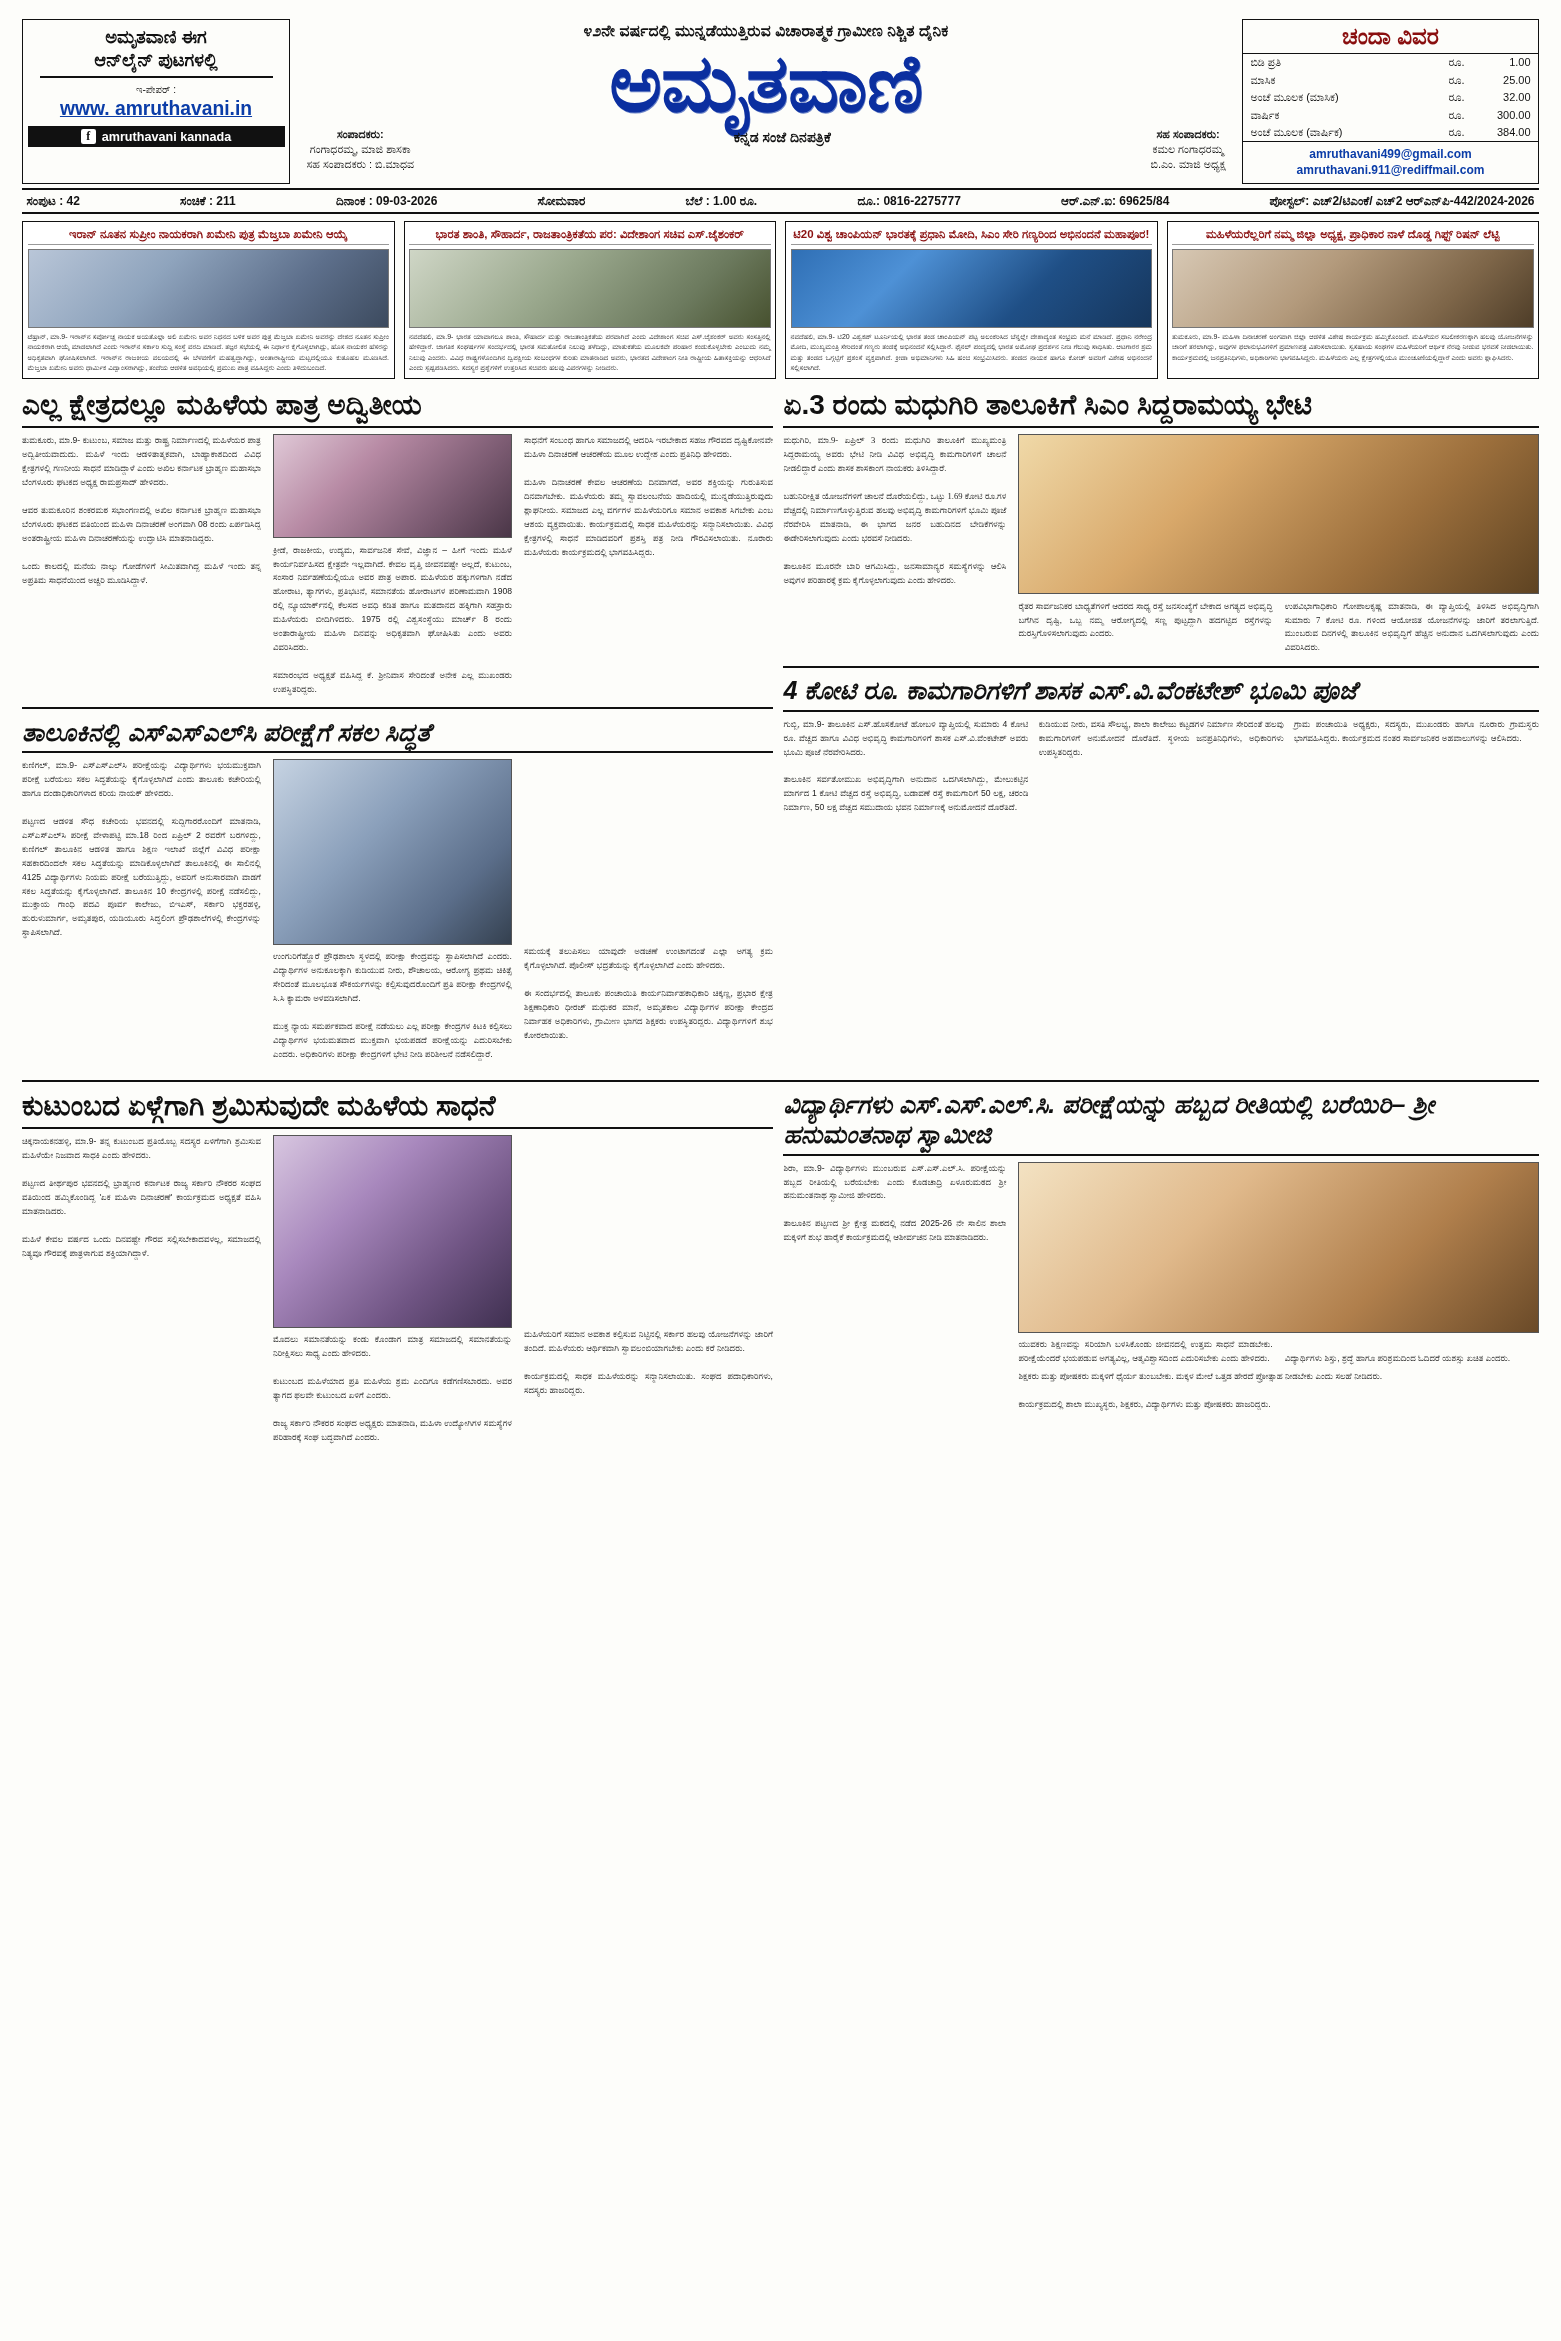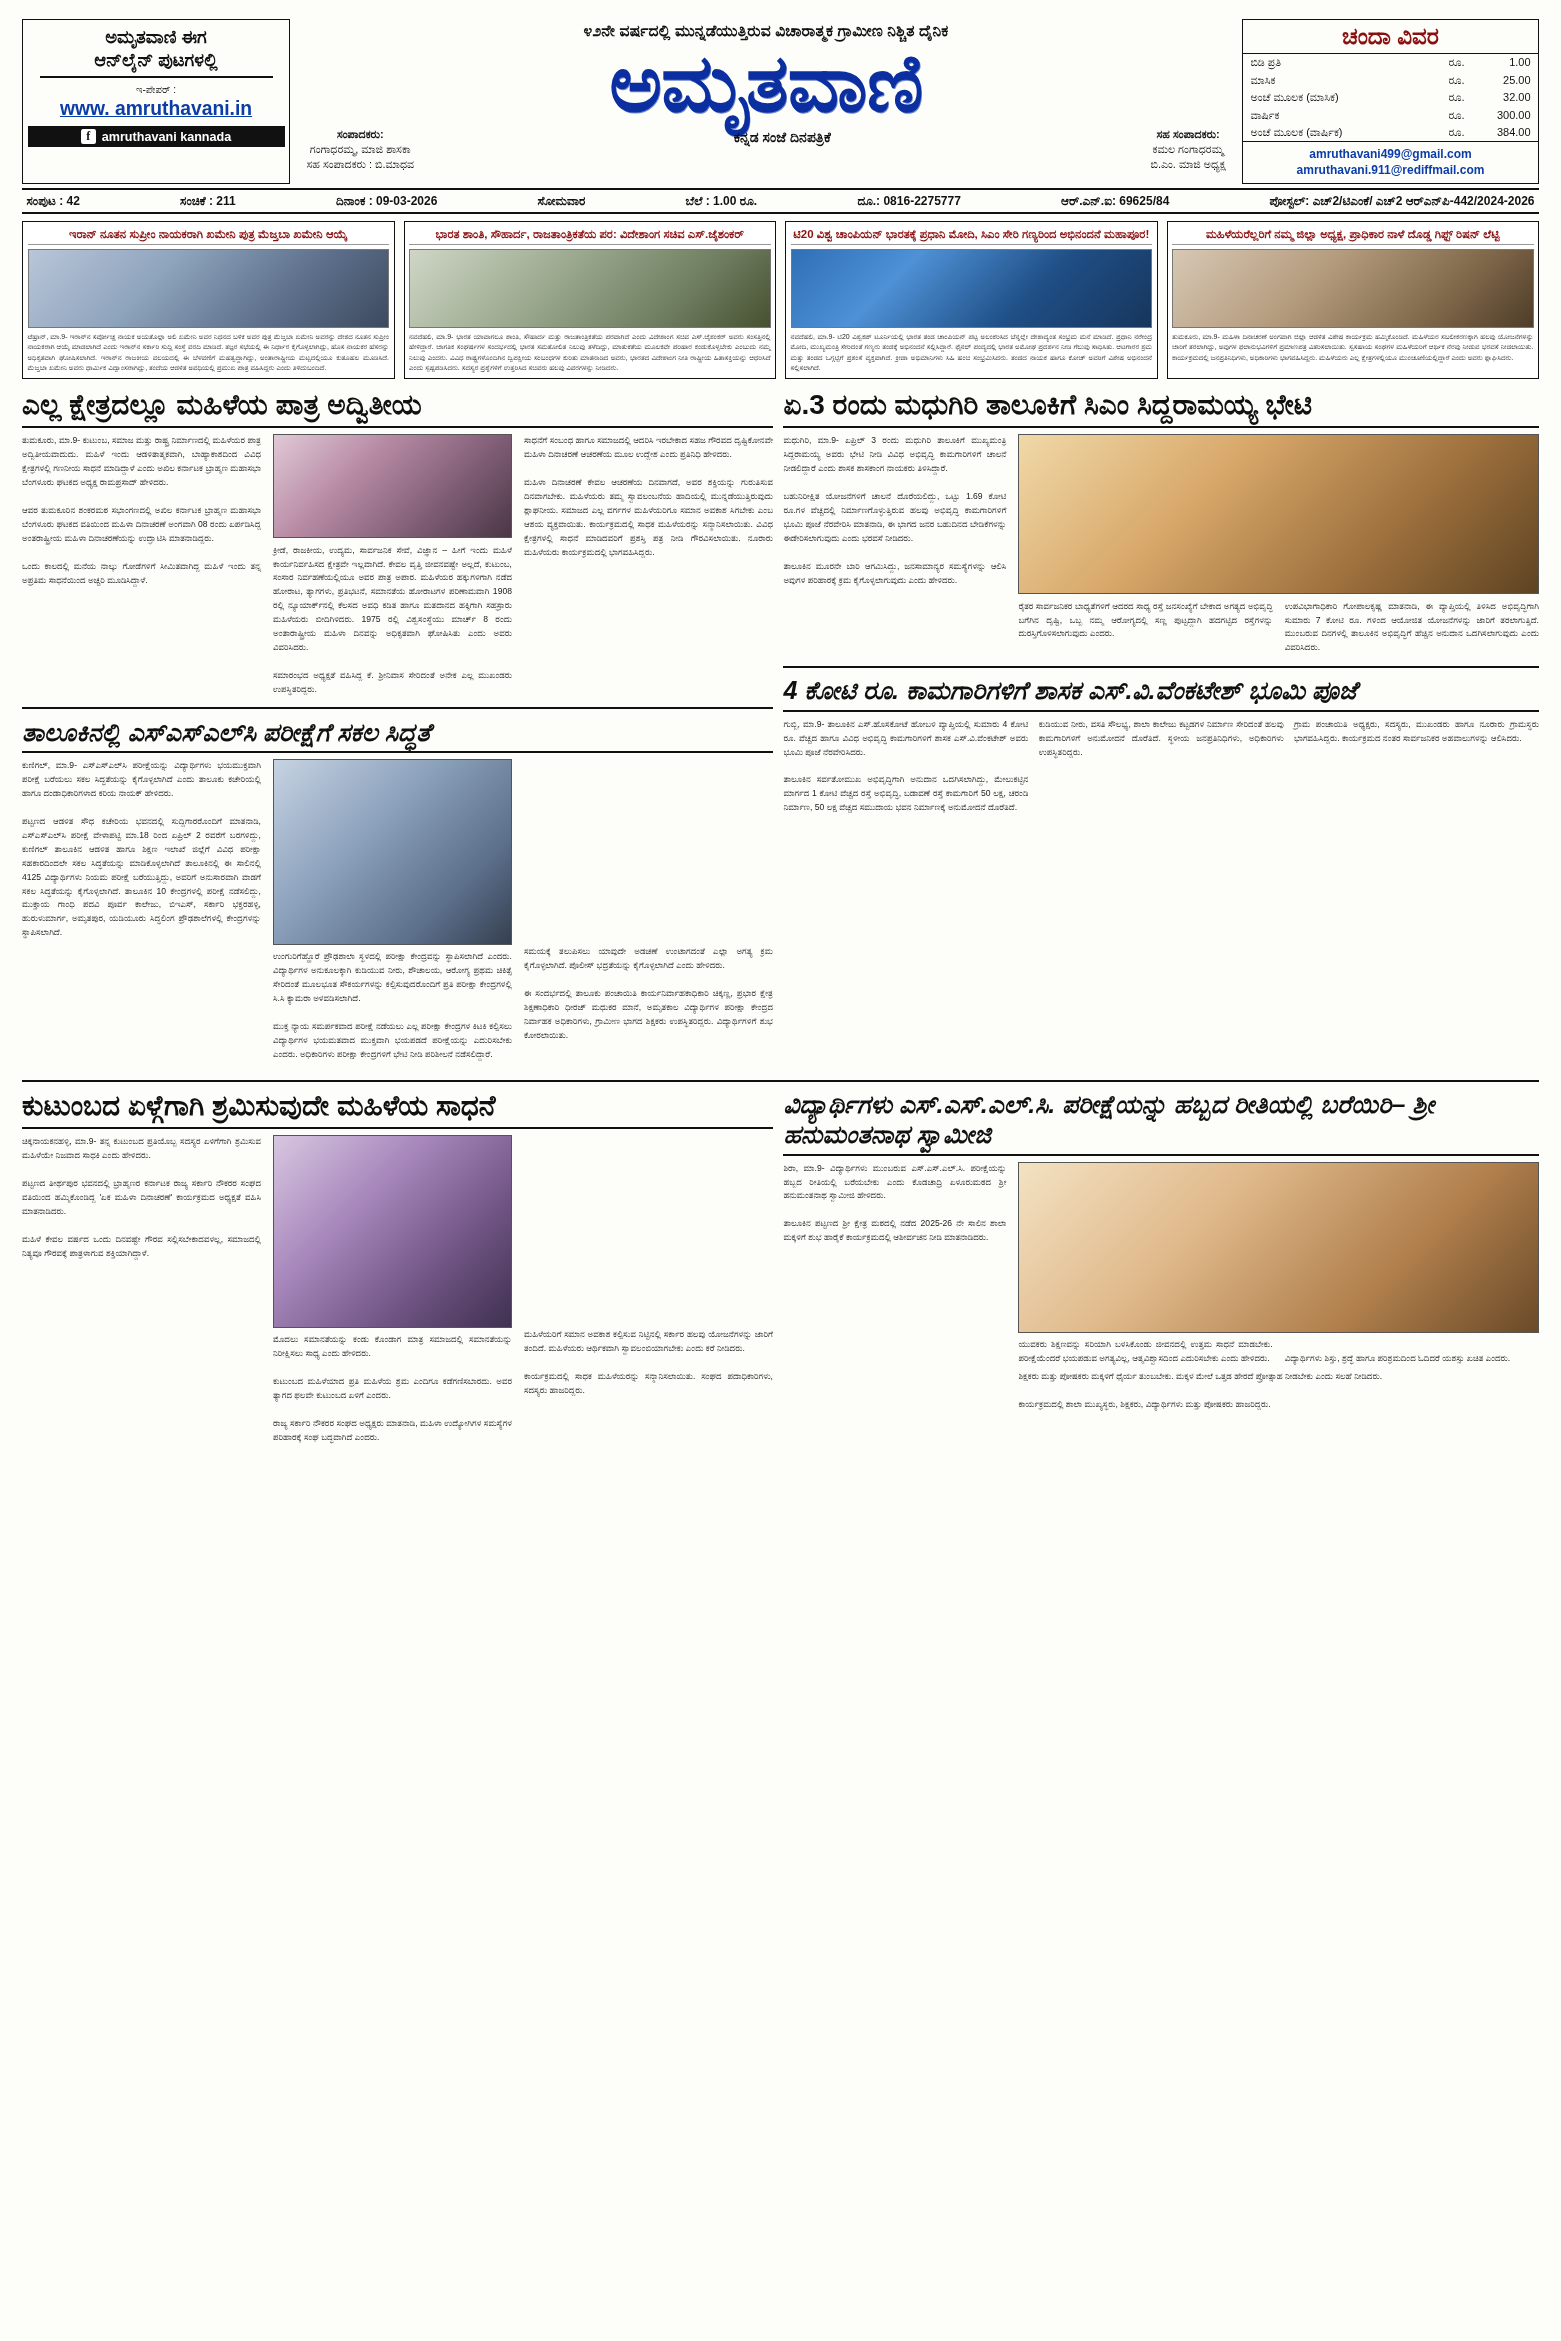--- a/index.html
+++ b/index.html
@@ -276,21 +276,21 @@
           </div>
         </div>
       </div>
 
     </div>
 
     <div class="colB">
 
       <div class="sec">
         <h1 class="hl">ಏ.3 ರಂದು ಮಧುಗಿರಿ ತಾಲೂಕಿಗೆ ಸಿಎಂ ಸಿದ್ದರಾಮಯ್ಯ ಭೇಟಿ</h1>
-        <div style="display:flex;gap:12px;">
+        <div style="display:flex;gap:12px;font-family:Liberation Serif, serif;">
           <div style="width:223px;">
             <div class="story" style="white-space:pre-line;">ಮಧುಗಿರಿ, ಮಾ.9- ಏಪ್ರಿಲ್ 3 ರಂದು ಮಧುಗಿರಿ ತಾಲೂಕಿಗೆ ಮುಖ್ಯಮಂತ್ರಿ ಸಿದ್ದರಾಮಯ್ಯ ಅವರು ಭೇಟಿ ನೀಡಿ ವಿವಿಧ ಅಭಿವೃದ್ಧಿ ಕಾಮಗಾರಿಗಳಿಗೆ ಚಾಲನೆ ನೀಡಲಿದ್ದಾರೆ ಎಂದು ಶಾಸಕ ಶಾಸಕಾಂಗ ನಾಯಕರು ತಿಳಿಸಿದ್ದಾರೆ.
 
 ಬಹುನಿರೀಕ್ಷಿತ ಯೋಜನೆಗಳಿಗೆ ಚಾಲನೆ ದೊರೆಯಲಿದ್ದು, ಒಟ್ಟು 1.69 ಕೋಟಿ ರೂ.ಗಳ ವೆಚ್ಚದಲ್ಲಿ ನಿರ್ಮಾಣಗೊಳ್ಳುತ್ತಿರುವ ಹಲವು ಅಭಿವೃದ್ಧಿ ಕಾಮಗಾರಿಗಳಿಗೆ ಭೂಮಿ ಪೂಜೆ ನೆರವೇರಿಸಿ ಮಾತನಾಡಿ, ಈ ಭಾಗದ ಜನರ ಬಹುದಿನದ ಬೇಡಿಕೆಗಳನ್ನು ಈಡೇರಿಸಲಾಗುವುದು ಎಂದು ಭರವಸೆ ನೀಡಿದರು.
 
 ತಾಲೂಕಿನ ಮೂರನೇ ಬಾರಿ ಆಗಮಿಸಿದ್ದು, ಜನಸಾಮಾನ್ಯರ ಸಮಸ್ಯೆಗಳನ್ನು ಆಲಿಸಿ ಅವುಗಳ ಪರಿಹಾರಕ್ಕೆ ಕ್ರಮ ಕೈಗೊಳ್ಳಲಾಗುವುದು ಎಂದು ಹೇಳಿದರು.</div>
           </div>
           <div style="flex:1;">
             <div class="figure ph ph7" style="height:160px;"></div>
             <div class="story c2" style="white-space:pre-line;">ರೈತರ ಸಾರ್ವಜನಿಕರ ಬಾಧ್ಯತೆಗಳಿಗೆ ಆದರದ ಸಾಧ್ಯ ರಸ್ತೆ ಜನಸಂಖ್ಯೆಗೆ ಬೇಕಾದ ಅಗತ್ಯದ ಅಭಿವೃದ್ಧಿ ಬಗೆಗಿನ ದೃಷ್ಟಿ, ಒಬ್ಬ ನಮ್ಮ ಆರೋಗ್ಯದಲ್ಲಿ ಸಣ್ಣ ಪುಟ್ಟದ್ದಾಗಿ ಹದಗಟ್ಟಿದ ರಸ್ತೆಗಳನ್ನು ದುರಸ್ತಿಗೊಳಿಸಲಾಗುವುದು ಎಂದರು.

